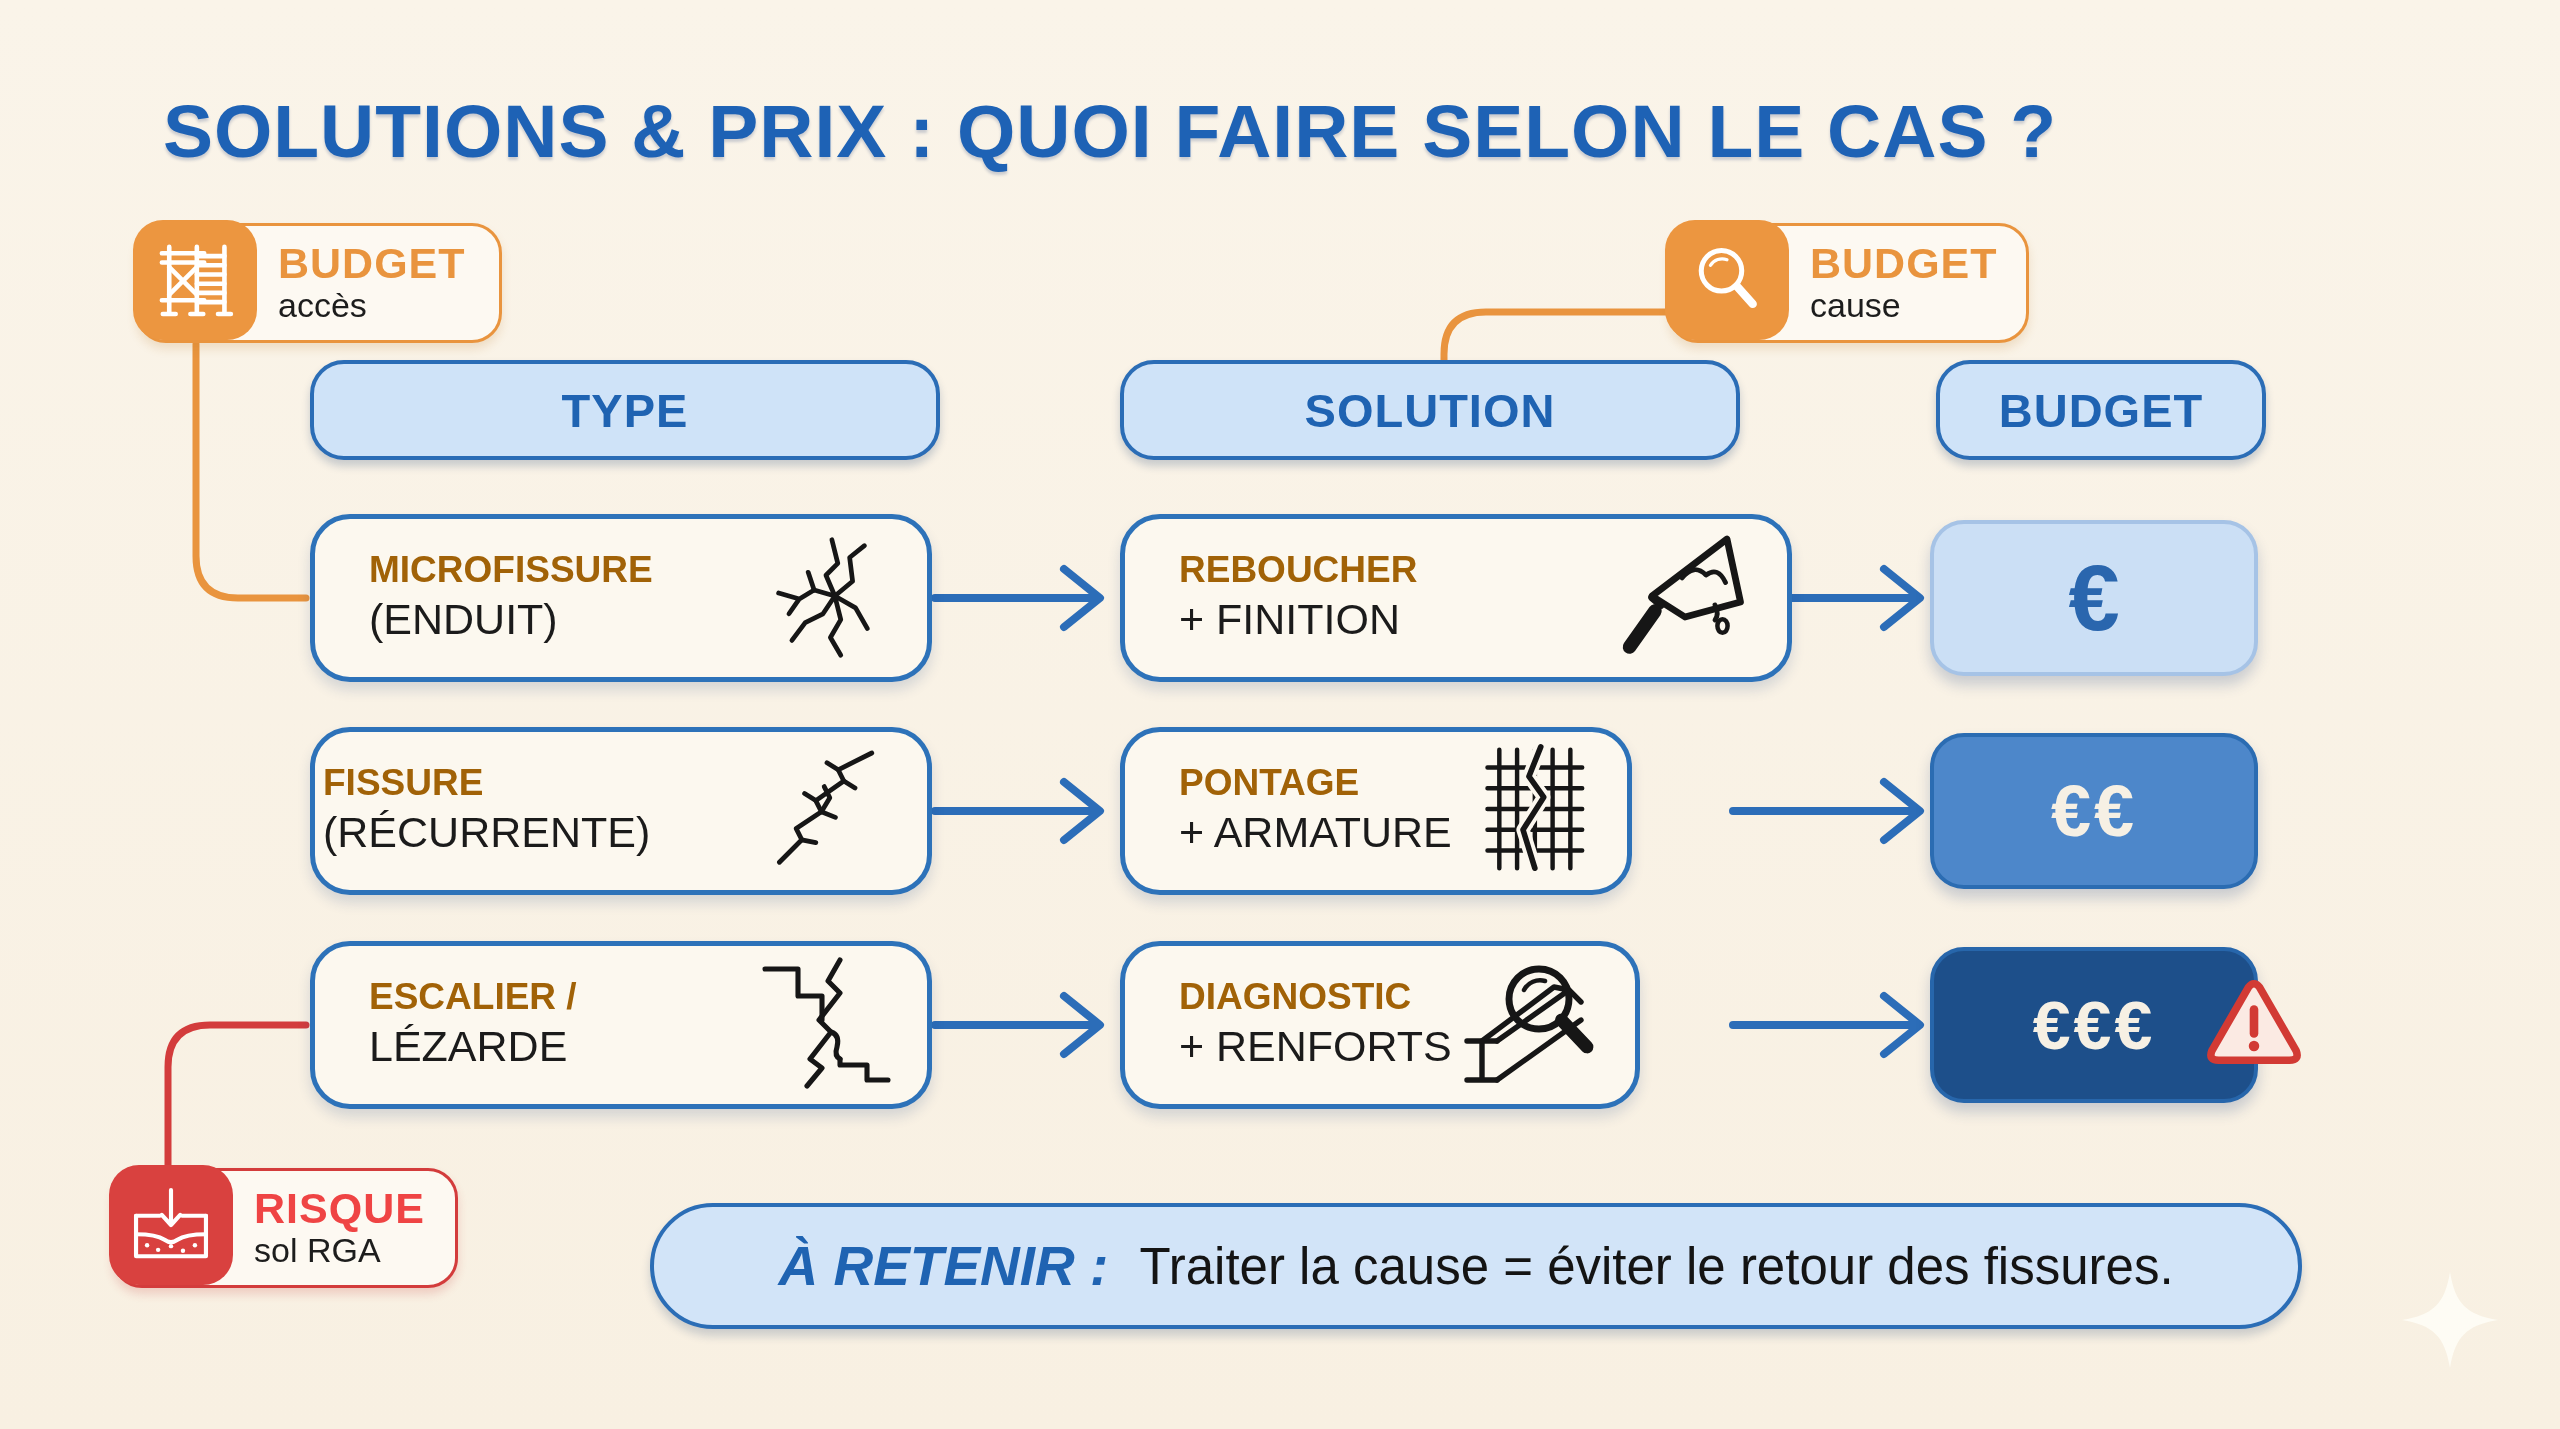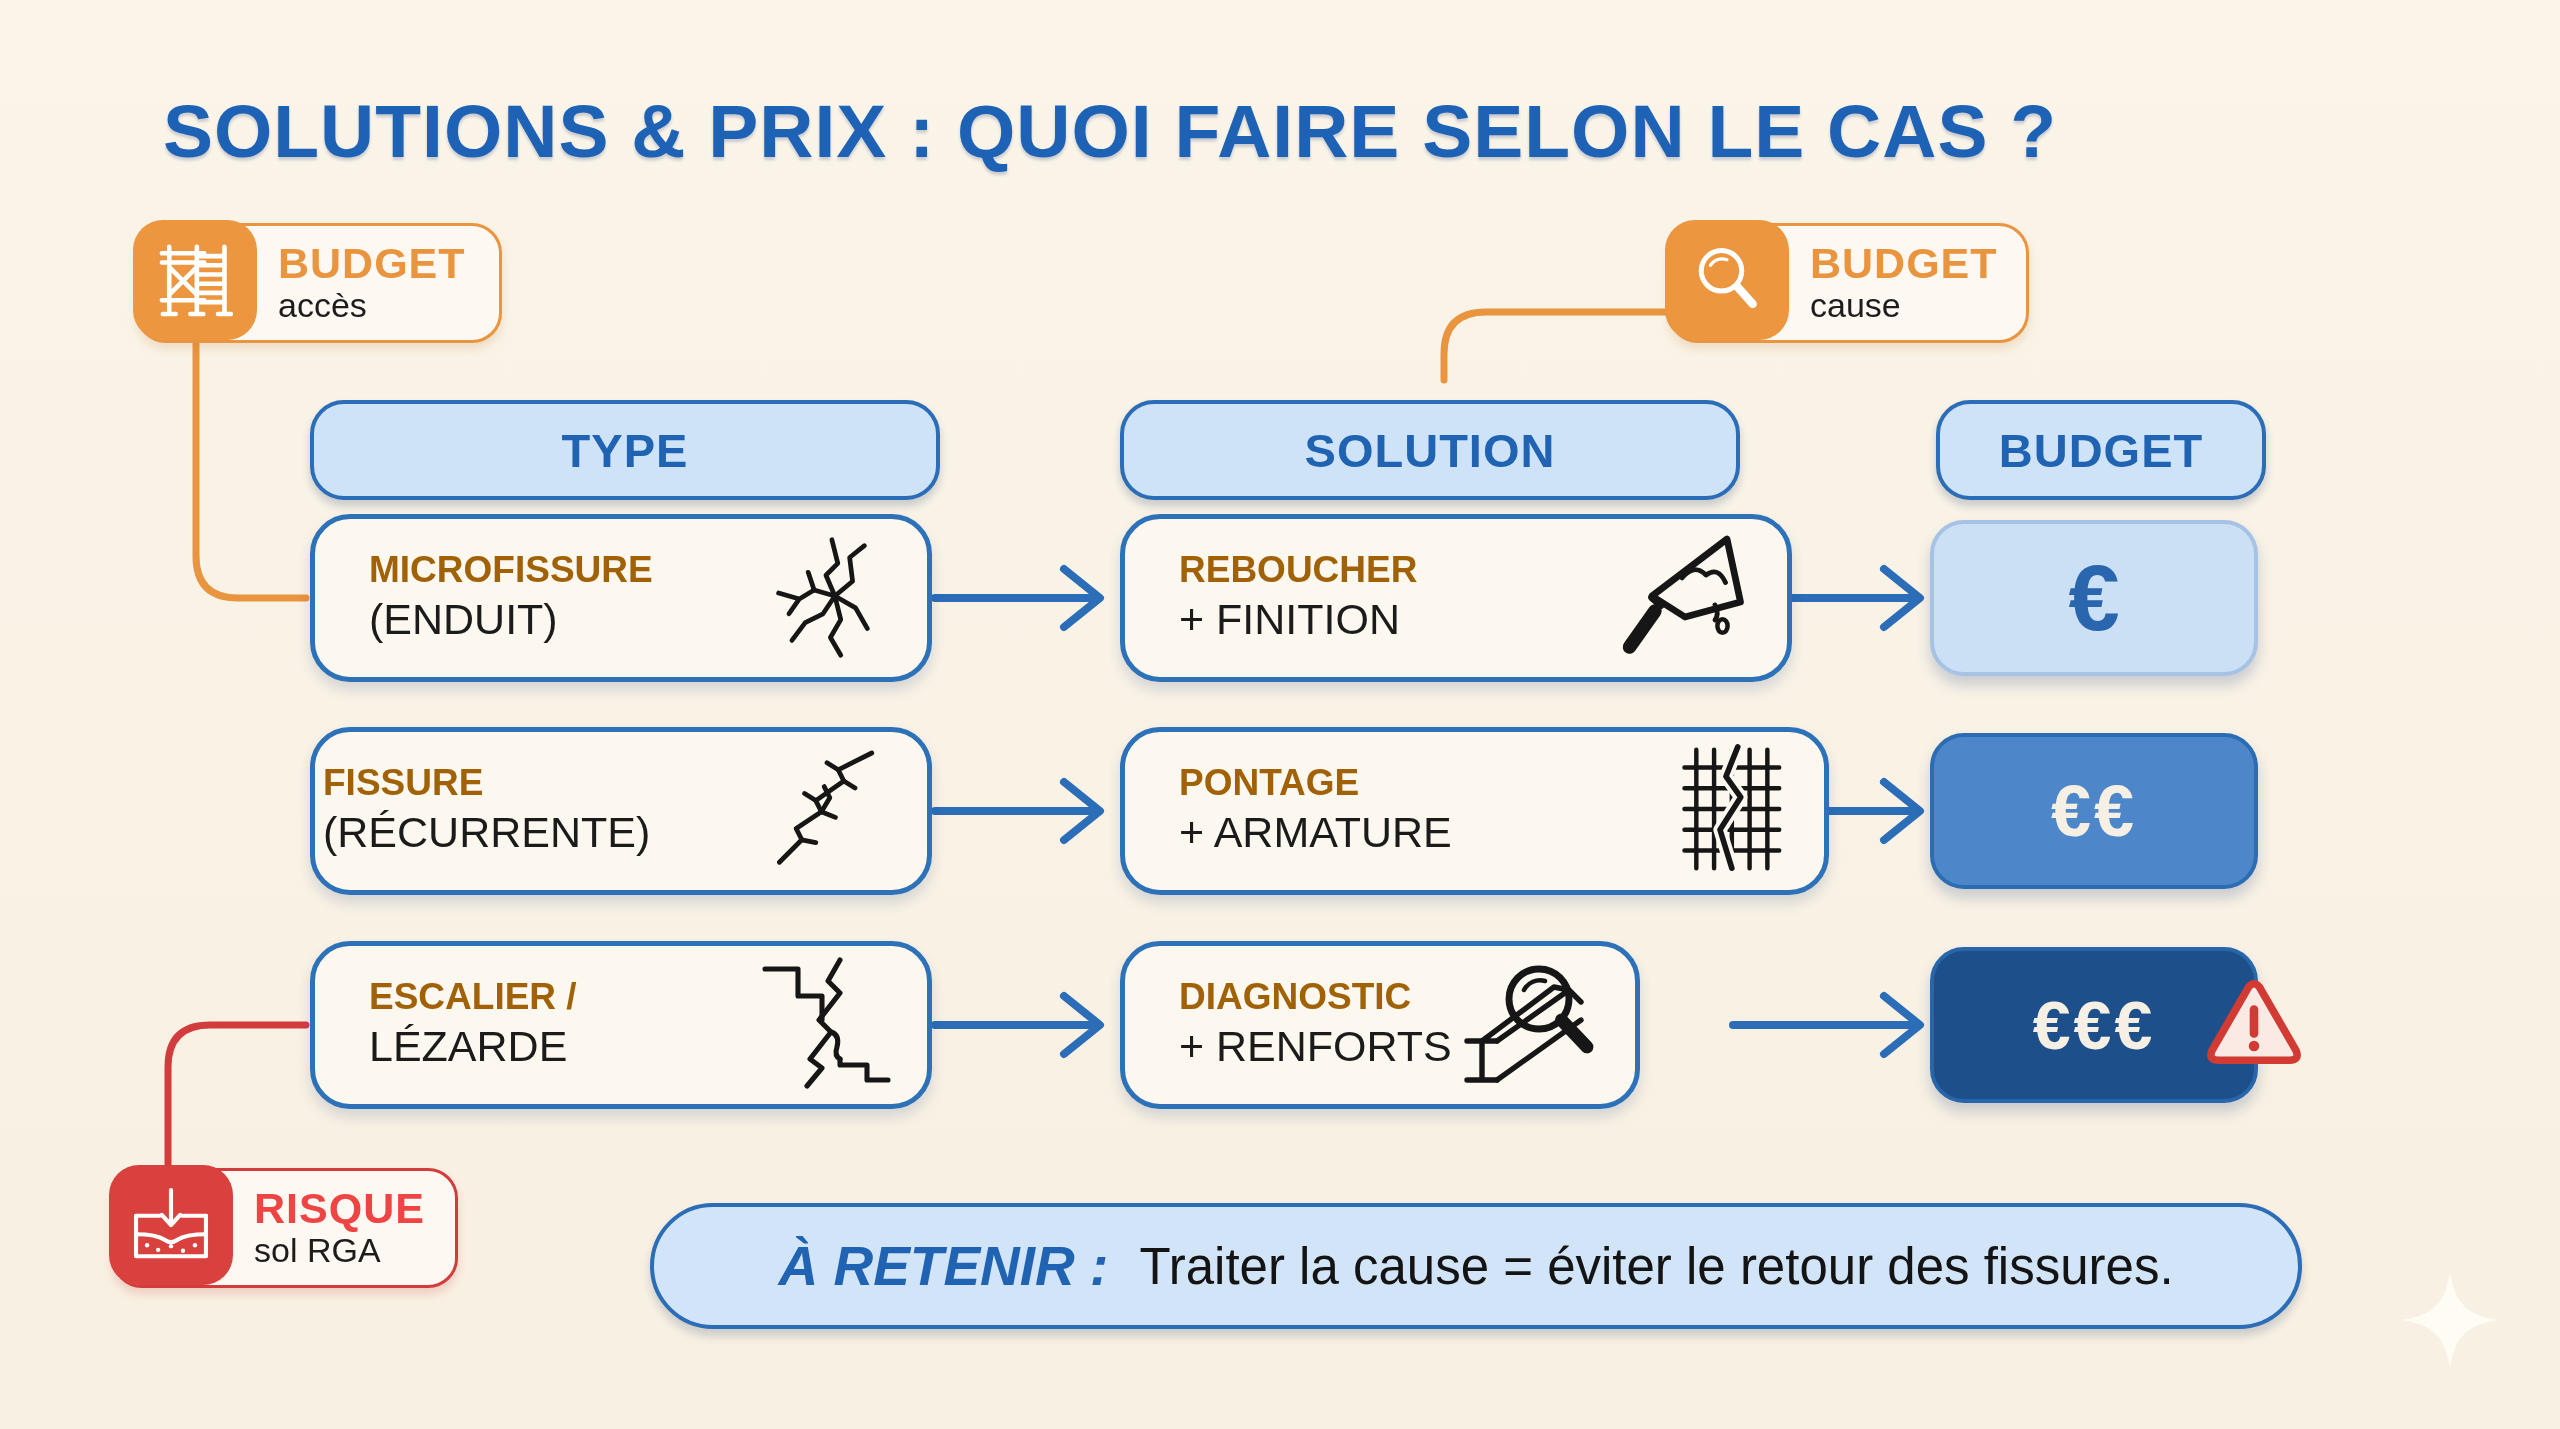--- a/index.html
+++ b/index.html
@@ -33,21 +33,21 @@
   }
   .badge .txt{position:absolute;left:142px;top:50%;transform:translateY(-50%);white-space:nowrap;}
   .badge .lbl{font-size:43px;font-weight:800;color:#e9943e;letter-spacing:1px;line-height:1.05;}
   .badge .sub{font-size:34px;font-weight:400;color:#1d1d1d;line-height:1.15;}
   .badge.red .pill{border-color:#d33c3c;box-shadow:0 6px 10px rgba(200,60,60,.2);}
   .badge.red .iconbox{background:#d9413f;}
   .badge.red .lbl{color:#ef4444;}
 
   
   .hdr{
-    position:absolute;top:400px;height:92px;border-radius:34px;
+    position:absolute;top:360px;height:92px;border-radius:34px;
     background:#cfe3f8;border:4px solid #2b6db6;
     display:flex;align-items:center;justify-content:center;
     font-size:47px;font-weight:800;color:#1f63b2;letter-spacing:1px;
     box-shadow:0 6px 9px rgba(25,60,110,.22);
   }
 
   
   .rowbox{
     position:absolute;width:622px;height:168px;border-radius:40px;
     background:#fcf8ef;border:5px solid #2d72b9;box-sizing:border-box;
@@ -175,21 +175,21 @@
     <div class="l1">FISSURE</div>
     <div class="l2">(RÉCURRENTE)</div>
     <span class="icon">
       <svg width="140" height="140" viewBox="0 0 100 100" fill="none" stroke="#161616" stroke-width="3.4" stroke-linecap="round" stroke-linejoin="round">
         <path d="M16 88 L32 72 L28 64 L46 52 L42 44 L62 30 L58 22 L82 10"></path>
         <path d="M32 72 L42 74 M46 52 L56 56 M42 44 L34 39 M62 30 L70 35 M58 22 L50 17"></path>
         <path d="M46 52 L52 42 L48 34"></path>
       </svg>
     </span>
   </div>
-  <div class="rowbox" style="left:1120px;top:727px;width:709px;">
+  <div class="rowbox" style="left:1120px;top:727px;width:512px;">
     <div class="l1">PONTAGE</div>
     <div class="l2">+ ARMATURE</div>
     <span class="icon">
       <svg width="148" height="148" viewBox="0 0 100 100" fill="none" stroke-linecap="round" stroke-linejoin="round">
         <g stroke="#161616" stroke-width="3">
           <path d="M34 10 V90 M46 10 V90 M58 10 V90 M70 10 V90 M82 10 V90"></path>
           <path d="M26 22 H90 M26 36 H90 M26 50 H90 M26 64 H90 M26 78 H90"></path>
         </g>
         <path d="M62 8 L54 28 L64 42 L50 64 L58 90" stroke="#fcf8ef" stroke-width="9"></path>
         <path d="M62 8 L54 28 L64 42 L50 64 L58 90" stroke="#161616" stroke-width="3.8"></path>

